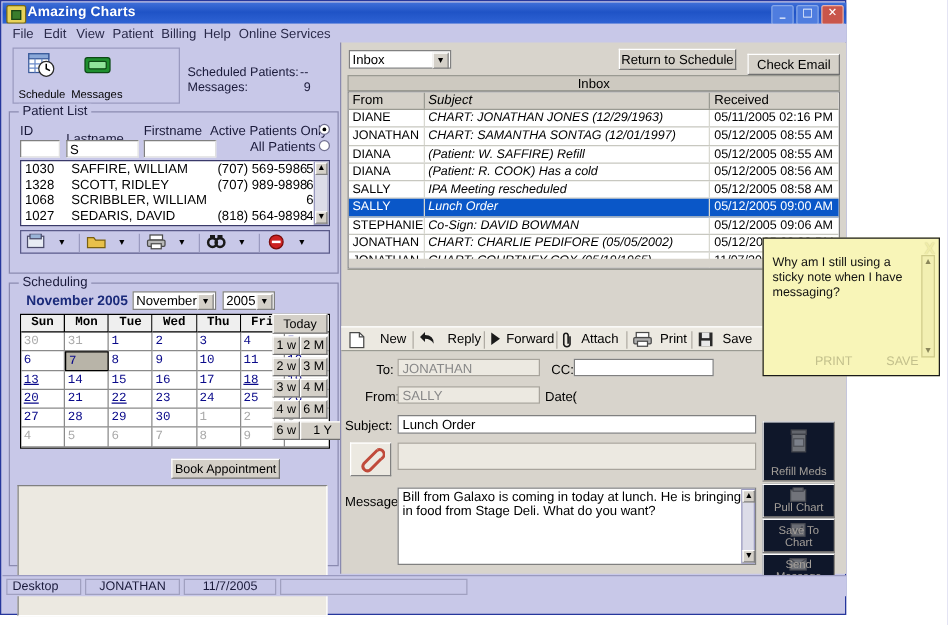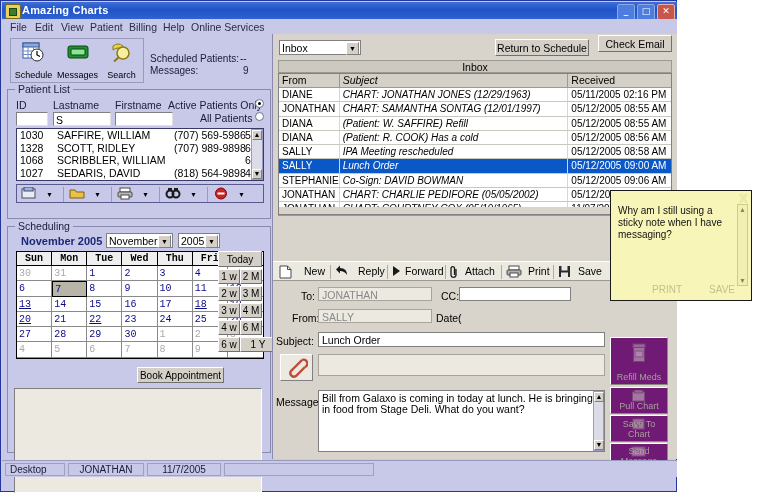--- a/index.html
+++ b/index.html
@@ -133,21 +133,21 @@
   .mtsep{position:absolute;top:3px;width:1px;height:14px;background:#b0aca4;}
 
   .fin{position:absolute;background:#ece9e1;border:1px solid #a8a49c;box-sizing:border-box;
      font-size:10.5px;padding:1px 3px;color:#888;}
   .fin.w{background:#fff;color:#000;border-color:#808080;}
   .flbl{position:absolute;font-size:10.5px;color:#000;}
 
   .clip{position:absolute;background:#ece9e1;border:1px solid #fff;
      border-right-color:#808080;border-bottom-color:#808080;box-sizing:border-box;}
 
-  .vbtn{position:absolute;background:#701a75;border:1px solid #fff;
+  .vbtn{position:absolute;background:#0f172a;border:1px solid #fff;
      border-right-color:#8a8680;border-bottom-color:#8a8680;box-sizing:border-box;
      font-size:9px;text-align:center;color:#a5a09a;}
   .vbtn .vi{position:absolute;left:50%;top:5px;transform:translateX(-50%);
      width:18px;height:16px;opacity:.45;}
   .vbtn .vl{position:absolute;left:0;bottom:2px;width:100%;}
 
   
   .sticky{position:absolute;left:610px;top:190px;width:142px;height:111px;
      background:#f8f5b8;border:1px solid #1a1a1a;box-sizing:border-box;z-index:40;}
   .sticky .sx{position:absolute;right:3px;top:0px;font-size:13px;font-weight:bold;color:#efeca8;
@@ -216,42 +216,32 @@
         </div>
         <div class="bigbtn" style="left:45px">
           <div class="ic">
             <svg width="24" height="21" viewBox="0 0 24 21">
               <rect x="2" y="4" width="20" height="12" rx="2" fill="#1f8f2f" stroke="#0c4a16"></rect>
               <rect x="5" y="7" width="14" height="6" rx="1" fill="#8fe39a" stroke="#0c4a16"></rect>
             </svg>
           </div>
           <div class="lb">Messages</div>
         </div>
-        <div class="bigbtn" style="left:89px">
-          <div class="ic">
-            <svg width="24" height="21" viewBox="0 0 24 21">
-              <path d="M3 4 Q8 0 13 4 L13 8 Q8 4 3 8 Z" fill="#e8d24a" stroke="#8a7a14"></path>
-              <circle cx="13" cy="11" r="6" fill="#f7ef9e" stroke="#8a7a14" stroke-width="1.5"></circle>
-              <line x1="8.5" y1="15.5" x2="4" y2="19.5" stroke="#8a7a14" stroke-width="2"></line>
-            </svg>
-          </div>
-          <div class="lb">Search</div>
-        </div>
       </div>
 
       <div class="statline" style="left:148px;top:19px">Scheduled Patients:</div>
       <div class="statline" style="left:238px;top:19px">--</div>
       <div class="statline" style="left:148px;top:31px">Messages:</div>
       <div class="statline" style="left:241px;top:31px">9</div>
 
       <div class="grp" style="left:5px;top:55px;width:262px;height:128px">
         <div class="cap">Patient List</div>
 
         <div class="lbl" style="left:8px;top:9px">ID</div>
-        <div class="lbl" style="left:45px;top:9px">Lastname</div>
+        <div class="lbl" style="left:45px;top:15px">Lastname</div>
         <div class="lbl" style="left:107px;top:9px">Firstname</div>
 
         <div class="tin" style="left:8px;top:22px;width:32px;height:14px"></div>
         <div class="tin" style="left:45px;top:22px;width:58px;height:14px">S</div>
         <div class="tin" style="left:107px;top:22px;width:58px;height:14px"></div>
 
         <div class="lbl" style="left:160px;top:9px">Active Patients Only</div>
         <div class="radio on" style="left:247px;top:9px"></div>
         <div class="lbl" style="left:192px;top:22px">All Patients</div>
         <div class="radio" style="left:247px;top:22px"></div>
@@ -438,21 +428,21 @@
       </div>
     </div>
 
     <div class="rightpane">
 
       <div class="combo" style="left:6px;top:6px;width:82px;height:15px">
         <span>Inbox</span>
         <span class="dd">▼</span>
       </div>
       <div class="xbtn" style="left:222px;top:5px;width:94px;height:17px;line-height:16px">Return to Schedule</div>
-      <div class="xbtn" style="left:325px;top:1px;width:74px;height:17px;line-height:16px">Check Email</div>
+      <div class="xbtn" style="left:325px;top:9px;width:74px;height:17px;line-height:16px">Check Email</div>
 
       <div class="inboxhdr" style="left:5px;top:26px;width:394px;height:13px">Inbox</div>
 
       <div class="gridwrap" style="left:5px;top:39px;width:394px;height:142px">
         <div class="ghdr">
           <div class="w-from">From</div>
           <div class="w-subj">Subject</div>
           <div class="w-recv">Received</div>
         </div>
         <div class="grow">

